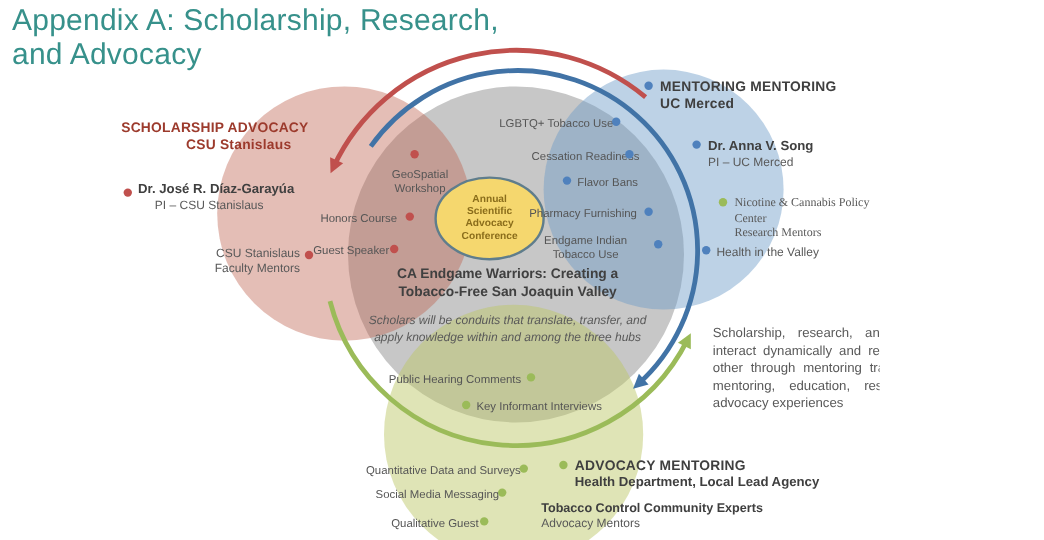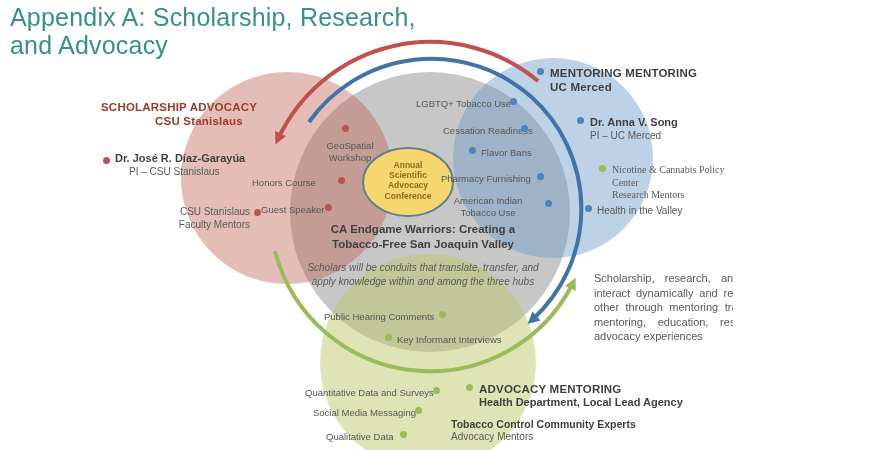--- a/index.html
+++ b/index.html
@@ -69,21 +69,21 @@
   <span class="dot r" style="left:103px;top:157px;"></span>
   <div class="txt h2 dark" style="left:115px;top:152px;">Dr. José R. Díaz-Garayúa</div>
   <div class="txt sm gray" style="left:129px;top:166px;">PI – CSU Stanislaus</div>
   <div class="txt sm gray pre rgt" style="left:150px;top:206px;width:100px;">CSU Stanislaus
 Faculty Mentors</div>
   <span class="dot r" style="left:254px;top:209px;"></span>
 
   <div class="txt pre ctr" style="left:280px;top:140px;width:62px;margin-left:39px;">GeoSpatial
 Workshop</div>
   <span class="dot r" style="left:342px;top:125px;"></span>
-  <div class="txt" style="left:252px;top:177px;">Honors Course</div>
+  <div class="txt" style="left:267px;top:177px;">Honors Course</div>
   <span class="dot r" style="left:338px;top:177px;"></span>
   <div class="txt" style="left:261px;top:204px;">Guest Speaker</div>
   <span class="dot r" style="left:325px;top:204px;"></span>
 
   <span class="dot b" style="left:537px;top:68px;"></span>
   <div class="txt h1 dark" style="left:550px;top:66px;">MENTORING MENTORING</div>
   <div class="txt h1 dark" style="left:550px;top:80px;">UC Merced</div>
   <span class="dot b" style="left:577px;top:117px;"></span>
   <div class="txt h2 dark" style="left:590px;top:116px;">Dr. Anna V. Song</div>
   <div class="txt sm gray" style="left:590px;top:130px;">PI – UC Merced</div>
@@ -94,21 +94,21 @@
   <div class="txt sm gray" style="left:597px;top:205px;">Health in the Valley</div>
 
   <div class="txt" style="left:416px;top:98px;">LGBTQ+ Tobacco Use</div>
   <span class="dot b" style="left:510px;top:98px;"></span>
   <div class="txt" style="left:443px;top:125px;">Cessation Readiness</div>
   <span class="dot b" style="left:521px;top:125px;"></span>
   <span class="dot b" style="left:469px;top:147px;"></span>
   <div class="txt" style="left:481px;top:147px;">Flavor Bans</div>
   <div class="txt" style="left:441px;top:173px;">Pharmacy Furnishing</div>
   <span class="dot b" style="left:537px;top:173px;"></span>
-  <div class="txt pre ctr" style="left:447px;top:195px;width:82px;">American Indian
+  <div class="txt pre ctr" style="left:447px;top:195px;width:82px;">Endgame Indian
 Tobacco Use</div>
   <span class="dot b" style="left:545px;top:200px;"></span>
 
   <div class="txt conf pre ctr" style="left:363px;top:160px;width:90px;">Annual
 Scientific
 Advocacy
 Conference</div>
   <div class="txt hubtitle pre ctr" style="left:298px;top:222px;width:250px;">CA Endgame Warriors: Creating a
 Tobacco-Free San Joaquin Valley</div>
   <div class="txt hubsub pre ctr" style="left:290px;top:261px;width:266px;">Scholars will be conduits that translate, transfer, and
@@ -124,16 +124,16 @@
   <span class="dot g" style="left:466px;top:384px;"></span>
   <div class="txt h1 dark" style="left:479px;top:382px;">ADVOCACY MENTORING</div>
   <div class="txt h2 dark" style="left:479px;top:396px;">Health Department, Local Lead Agency</div>
   <div class="txt h2 dark" style="left:451px;top:418px;font-size:10.5px;">Tobacco Control Community Experts</div>
   <div class="txt sm gray" style="left:451px;top:431px;">Advocacy Mentors</div>
 
   <div class="txt" style="left:305px;top:387px;">Quantitative Data and Surveys</div>
   <span class="dot g" style="left:433px;top:387px;"></span>
   <div class="txt" style="left:313px;top:407px;">Social Media Messaging</div>
   <span class="dot g" style="left:415px;top:407px;"></span>
-  <div class="txt" style="left:326px;top:431px;">Qualitative Data</div>
+  <div class="txt" style="left:326px;top:431px;">Qualitative Guest</div>
   <span class="dot g" style="left:400px;top:431px;"></span>
 
 </div>
 
 </body></html>

